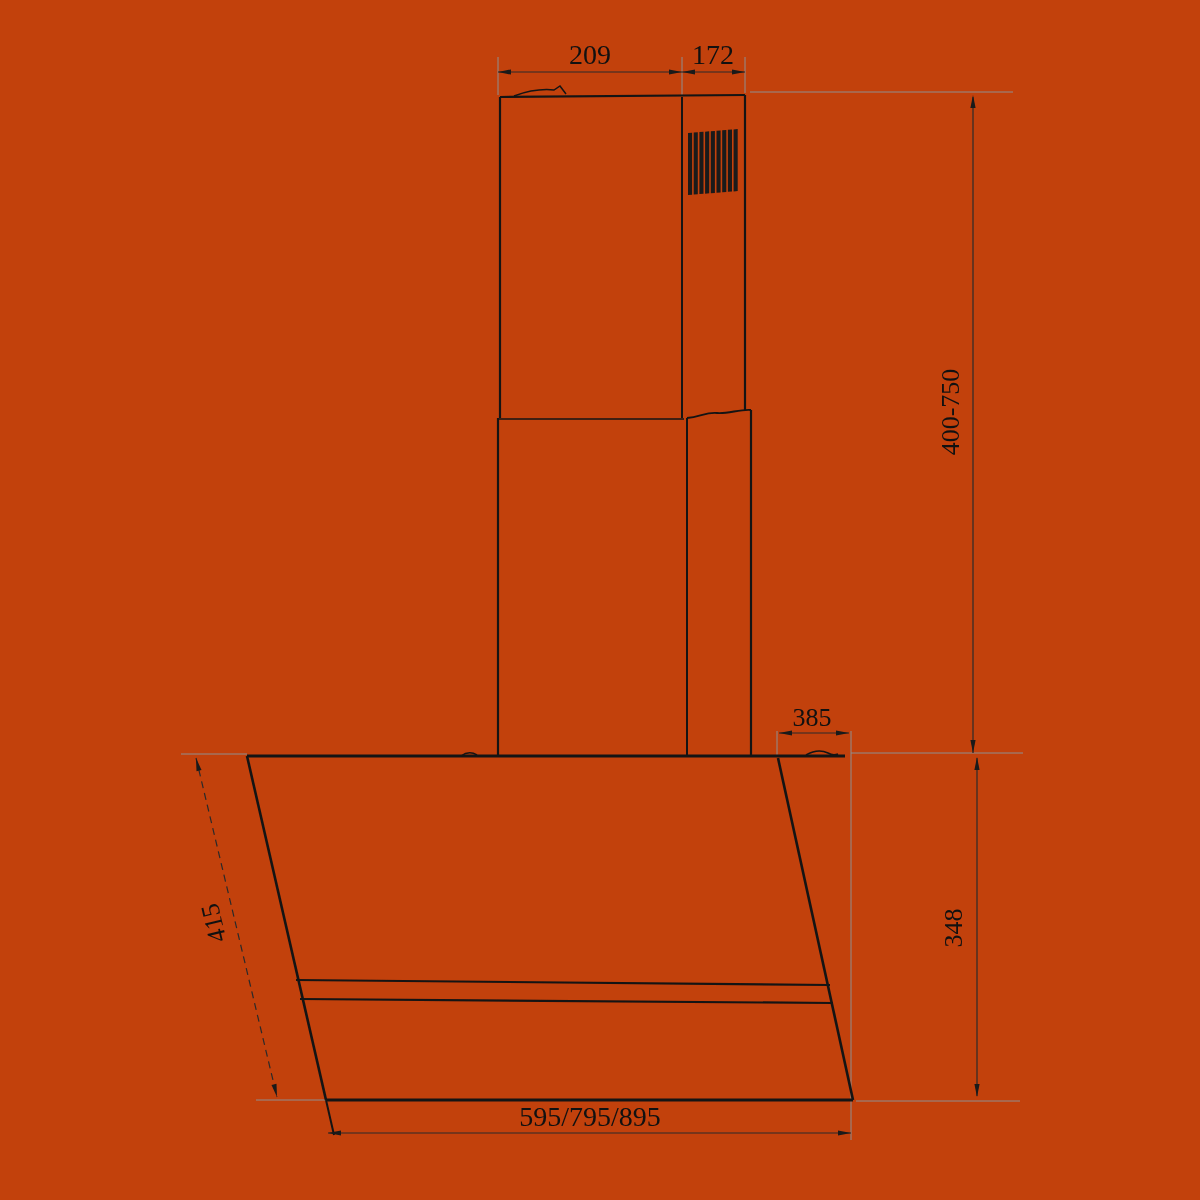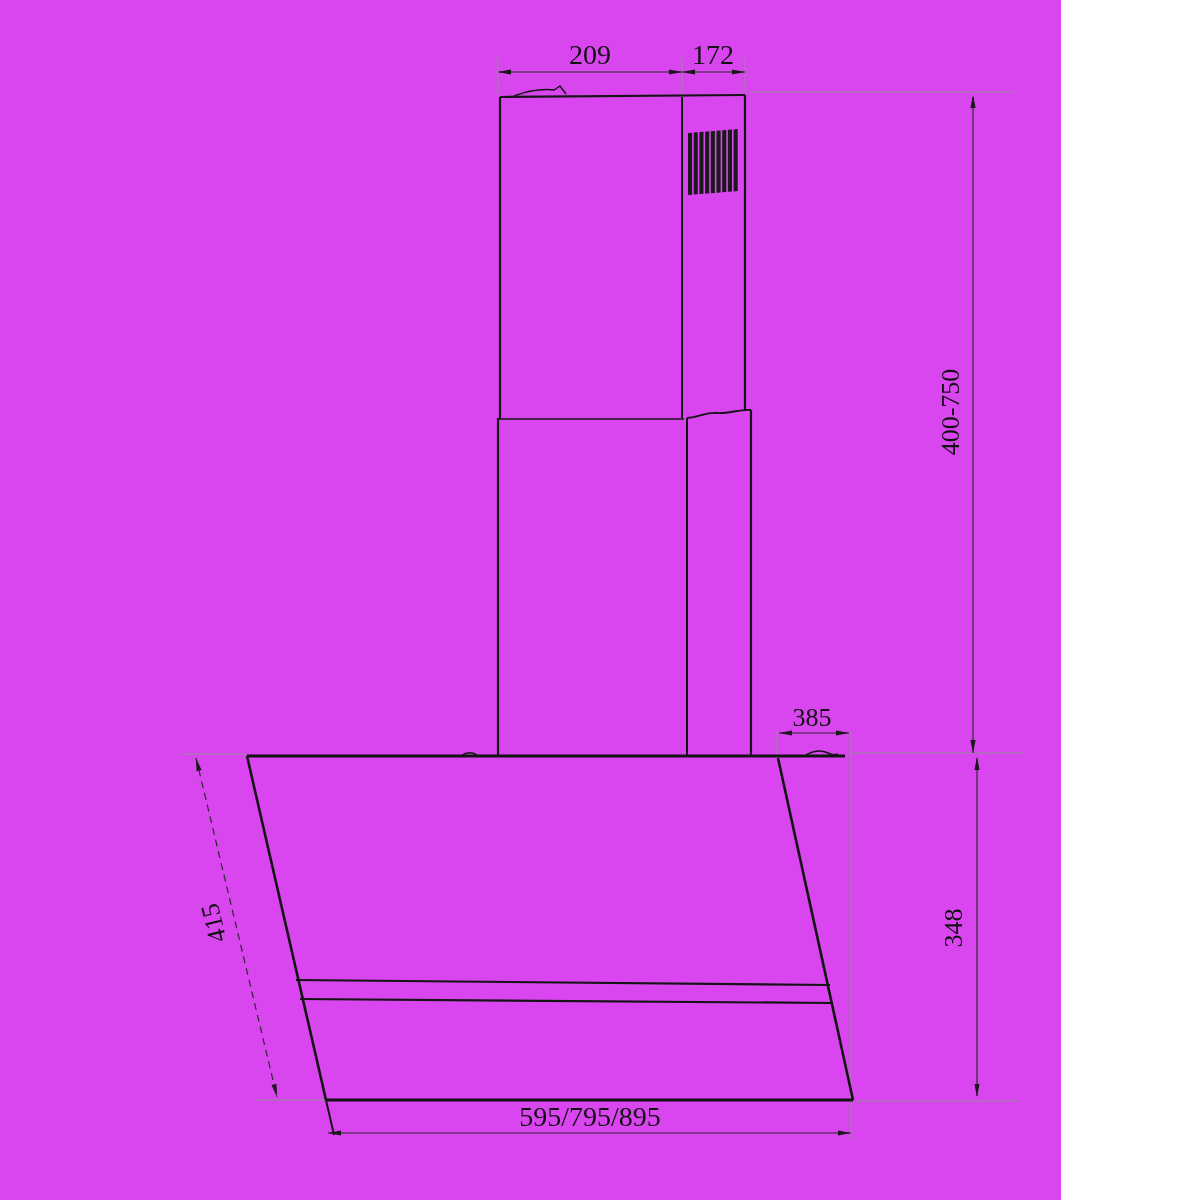--- a/index.html
+++ b/index.html
@@ -1,16 +1,16 @@
 <!DOCTYPE html>
 <html><head>
 <meta charset="utf-8">
 <style>
   html,body{margin:0;padding:0;background:#ffffff;}
-  .page{position:relative;width:1061px;height:1200px;background:#d946ef;overflow:hidden;
+  .page{position:relative;width:1200px;height:1200px;background:#c2410c;overflow:hidden;
         font-family:"Liberation Serif","DejaVu Serif",serif;}
   svg{position:absolute;left:0;top:0;}
   .obj{stroke:#141414;fill:none;}
   .dim{stroke:#2a2a2a;stroke-width:1.2;fill:none;}
   .ext{stroke:#8f8f8f;stroke-width:1;fill:none;}
   .arr{fill:#1a1a1a;stroke:none;}
   text{fill:#111111;font-family:"Liberation Serif","DejaVu Serif",serif;}
   .num{font-size:28px;text-anchor:middle;}
   .num-sm{font-size:26px;text-anchor:middle;}
 </style>

